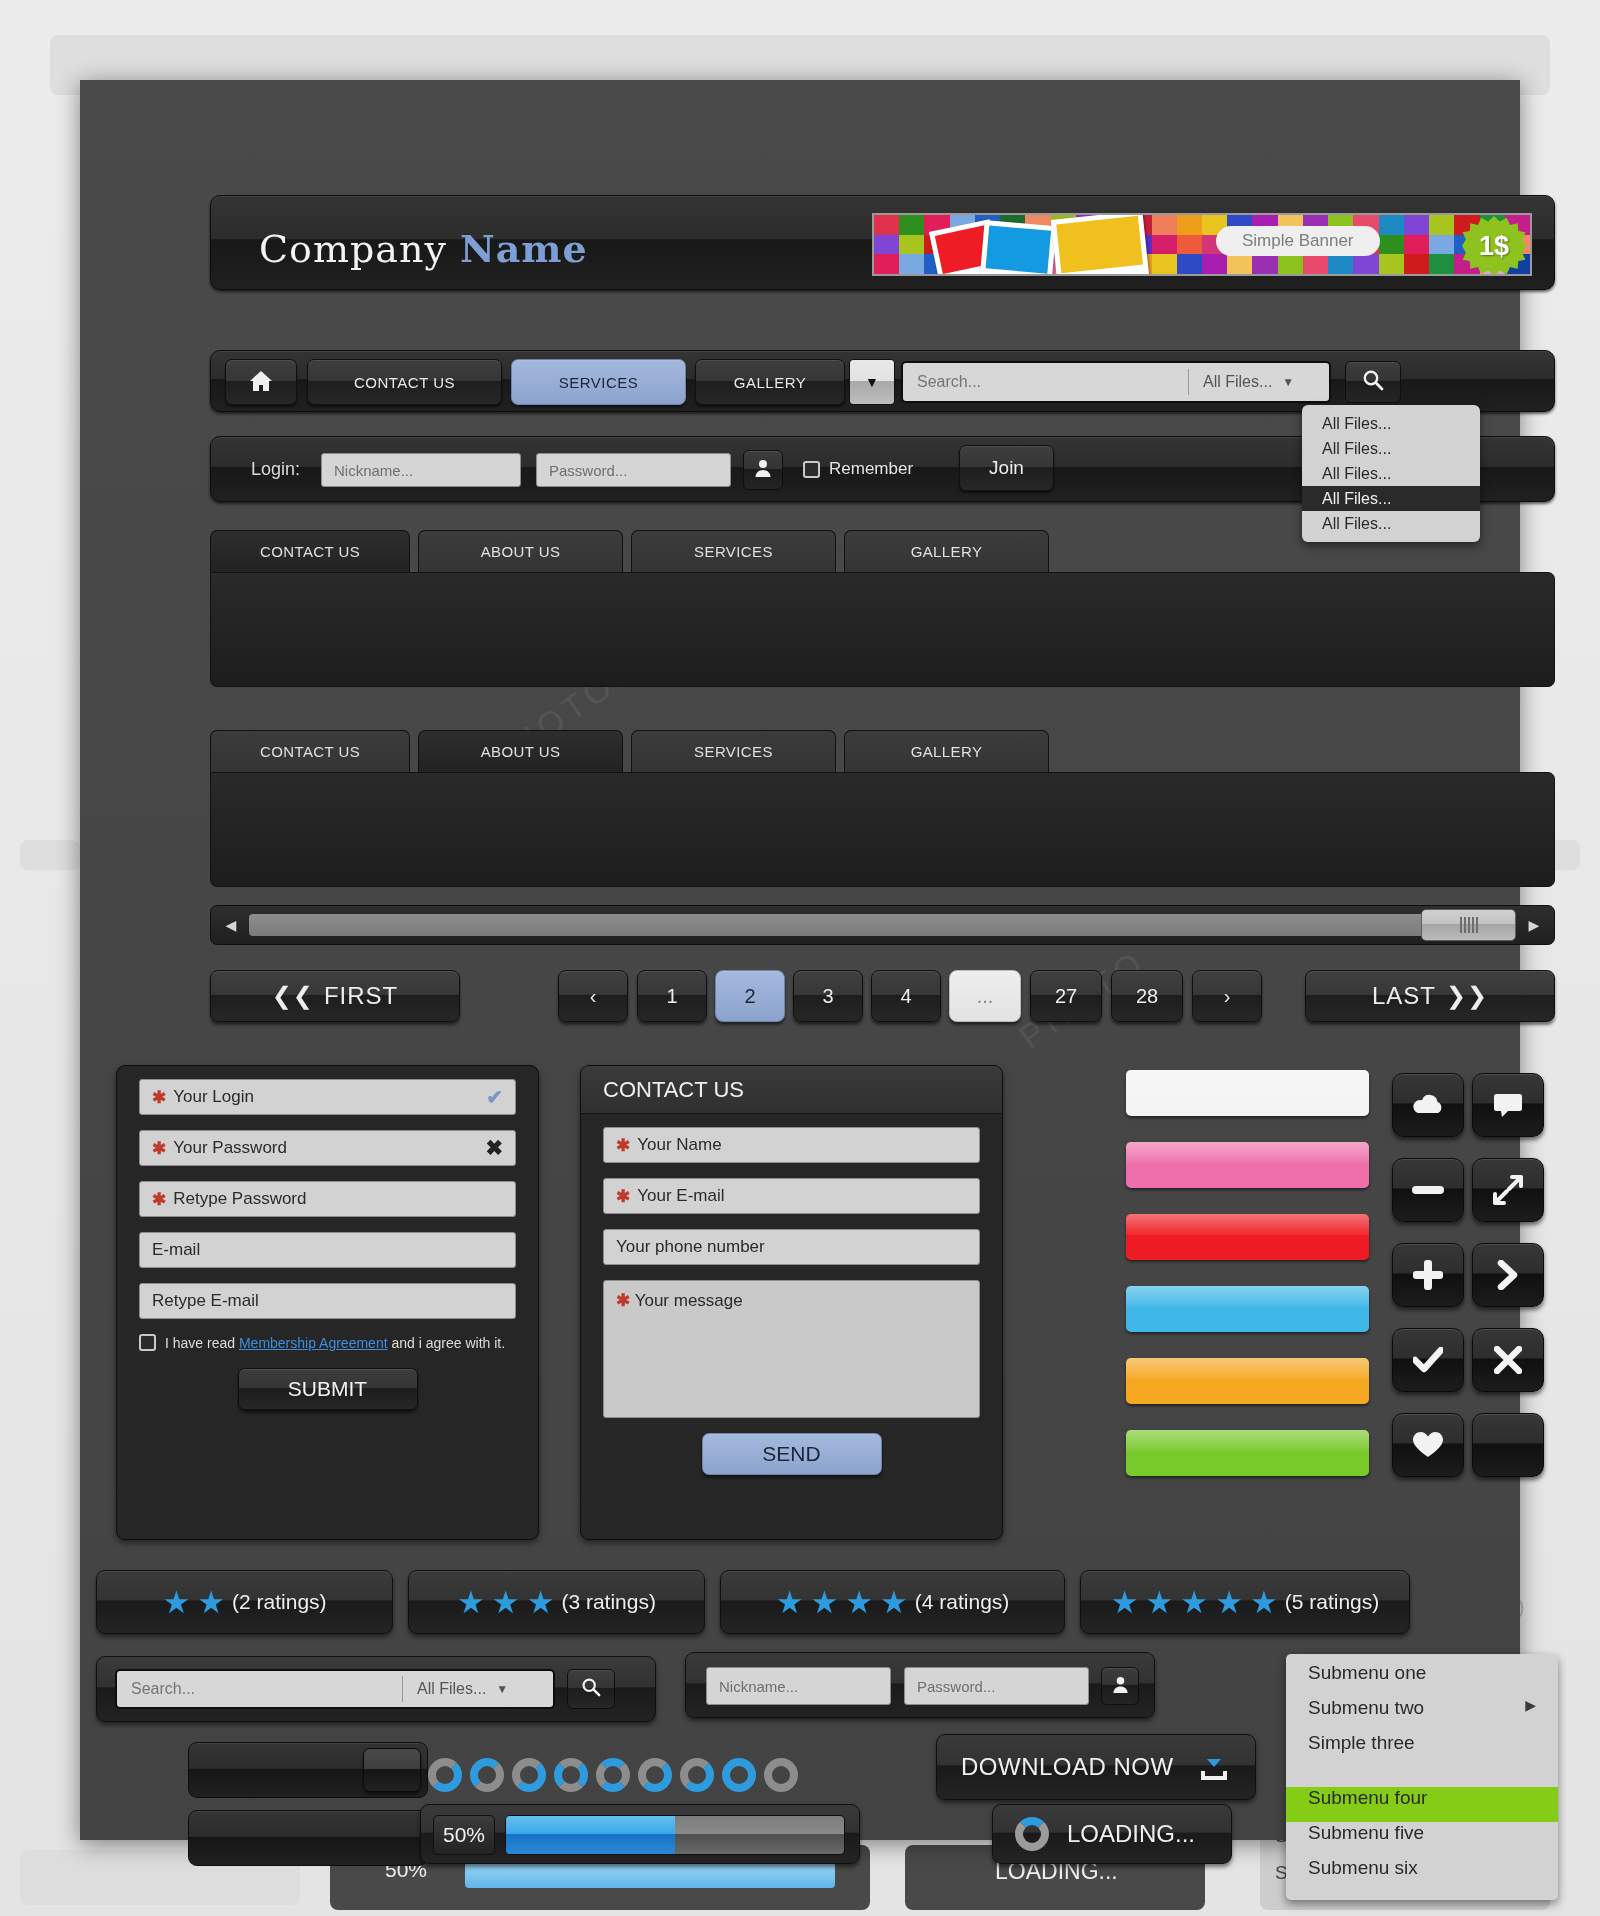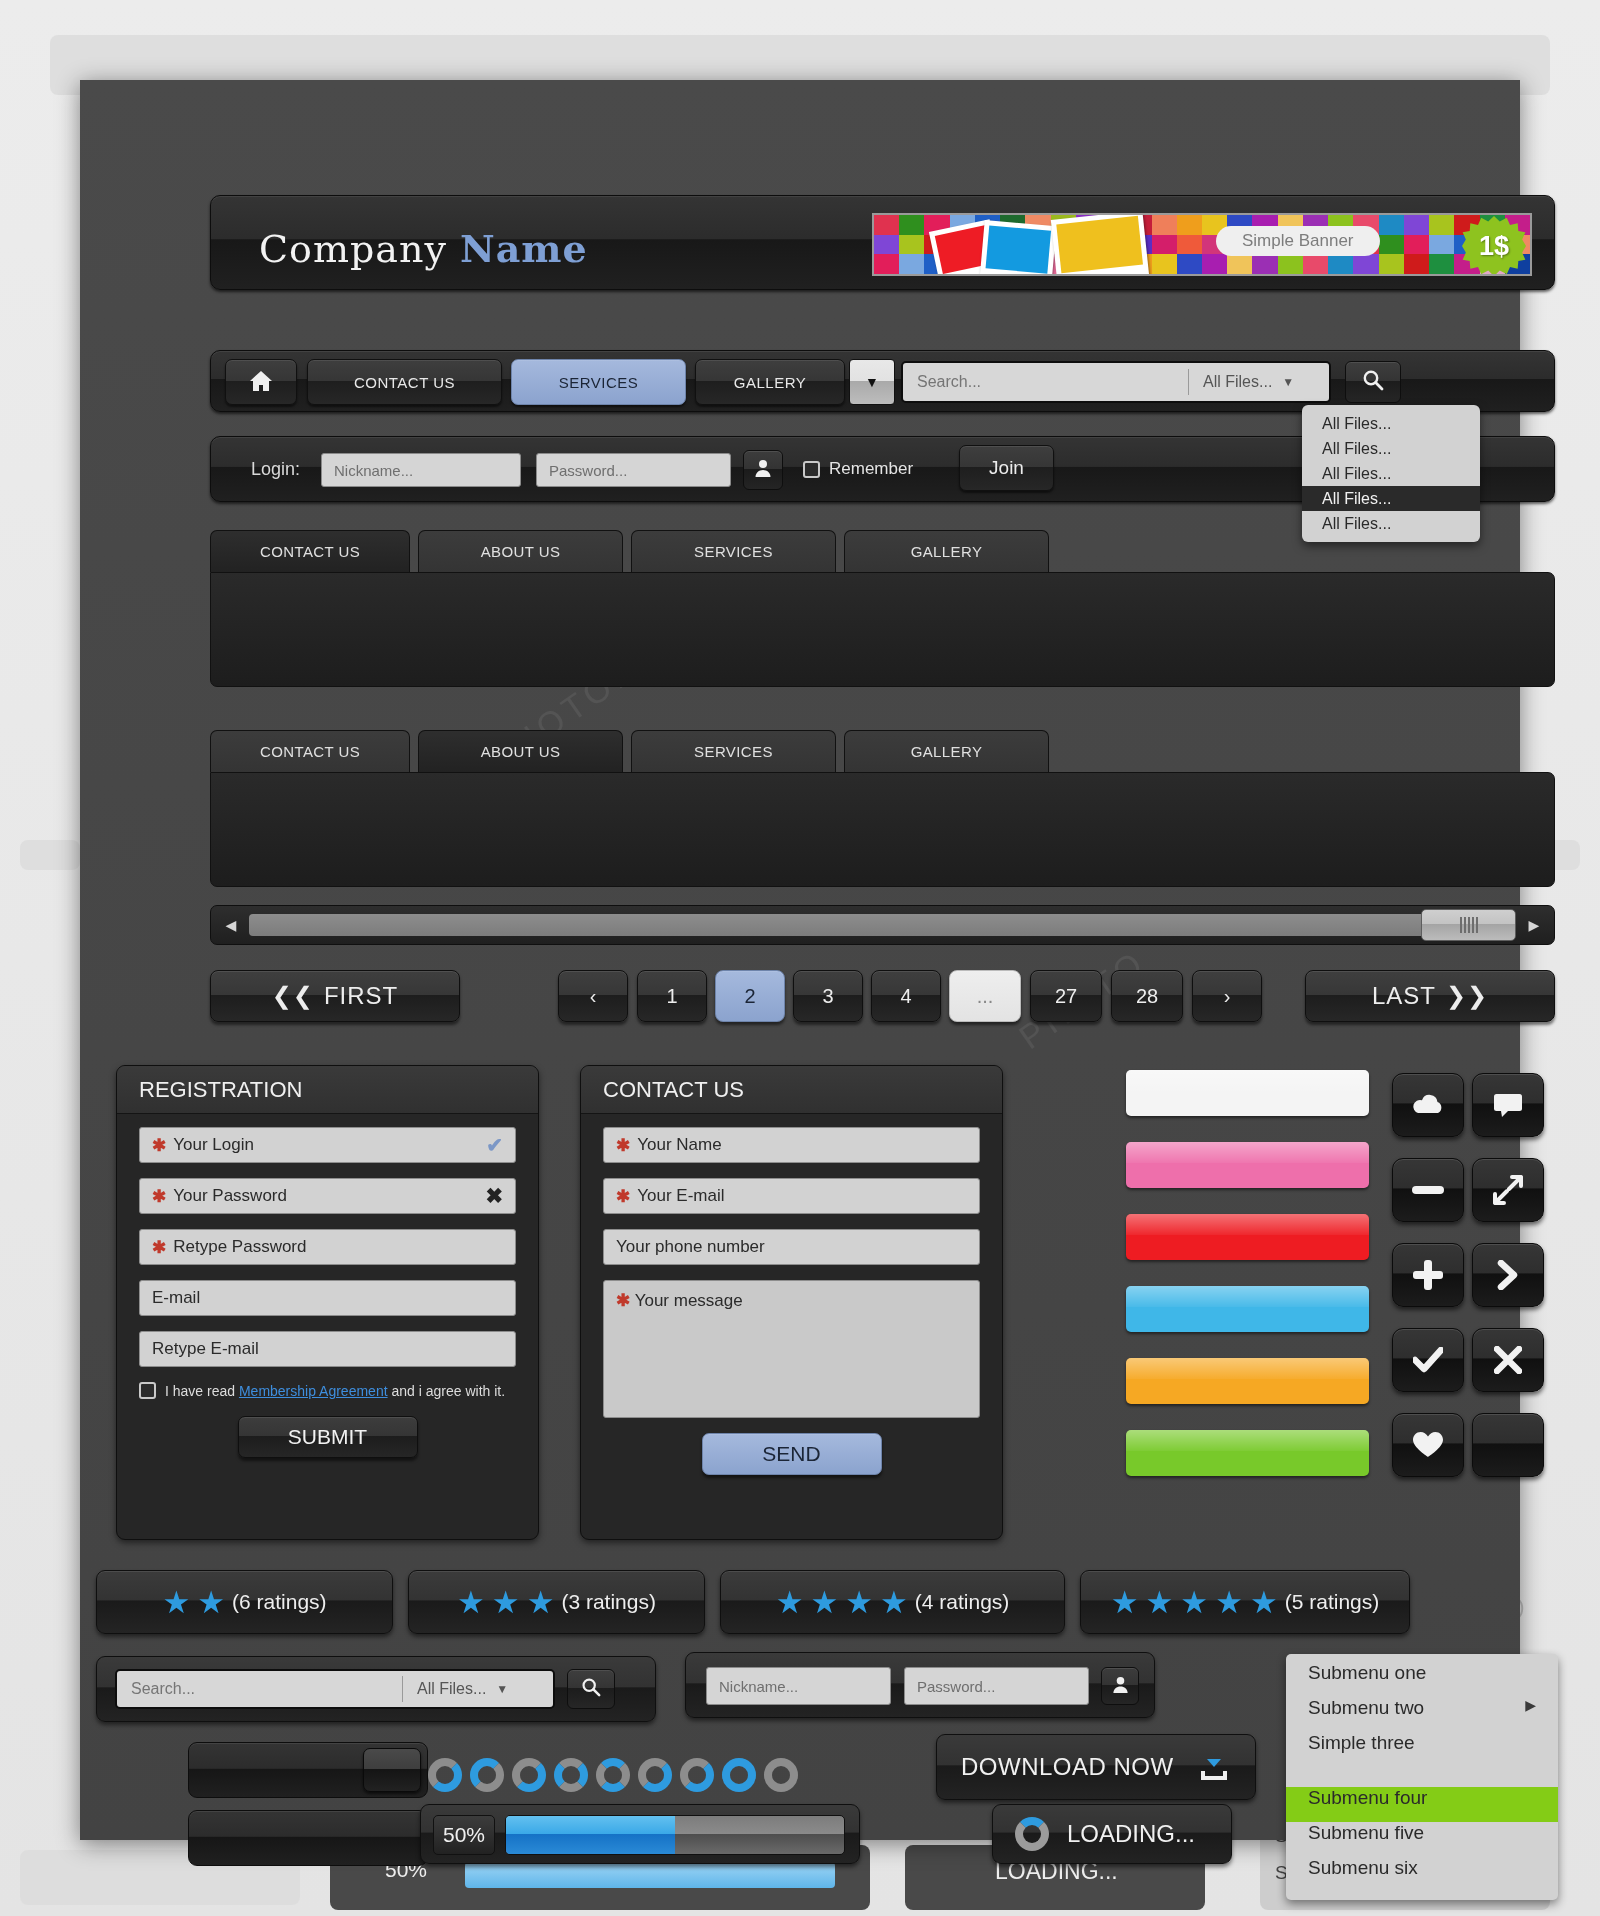--- a/index.html
+++ b/index.html
@@ -502,21 +502,20 @@
       <div class="pbtn" style="left:982px;width:70px;">
         <span>›</span>
       </div>
       <div class="pbtn big" style="left:1095px;width:250px;">
         <span>LAST</span>
         <span>❯❯</span>
       </div>
     </div>
 
     <div class="formcard" style="left:36px;top:985px;width:423px;height:475px;">
-      <div class="formhead">REGISTRATION</div>
       <div style="height:13px;"></div>
       <div class="forminput">
         <span class="req">✱</span>
         <span>Your Login</span>
         <span class="ok">✔</span>
       </div>
       <div class="forminput">
         <span class="req">✱</span>
         <span>Your Password</span>
         <span class="bad">✖</span>
@@ -632,21 +631,21 @@
         <svg width="32" height="28" viewBox="0 0 32 28">
             <path d="M16 26S1 16.5 1 8.8C1 4.4 4.4 1 8.6 1 11.6 1 14.4 2.8 16 5.5 17.6 2.8 20.4 1 23.4 1 27.6 1 31 4.4 31 8.8 31 16.5 16 26 16 26z" fill="#f2f2f2"></path>
           </svg>
       </span>
     </div>
     <div class="tile" style="left:1392px;top:1333px;"></div>
 
     <div class="rate" style="left:16px;width:297px;">
       <span class="star">★</span>
       <span class="star">★</span>
-      <span>(6 ratings)</span>
+      <span>(2 ratings)</span>
     </div>
     <div class="rate" style="left:328px;width:297px;">
       <span class="star">★</span>
       <span class="star">★</span>
       <span class="star">★</span>
       <span>(3 ratings)</span>
     </div>
     <div class="rate" style="left:640px;width:345px;">
       <span class="star">★</span>
       <span class="star">★</span>

